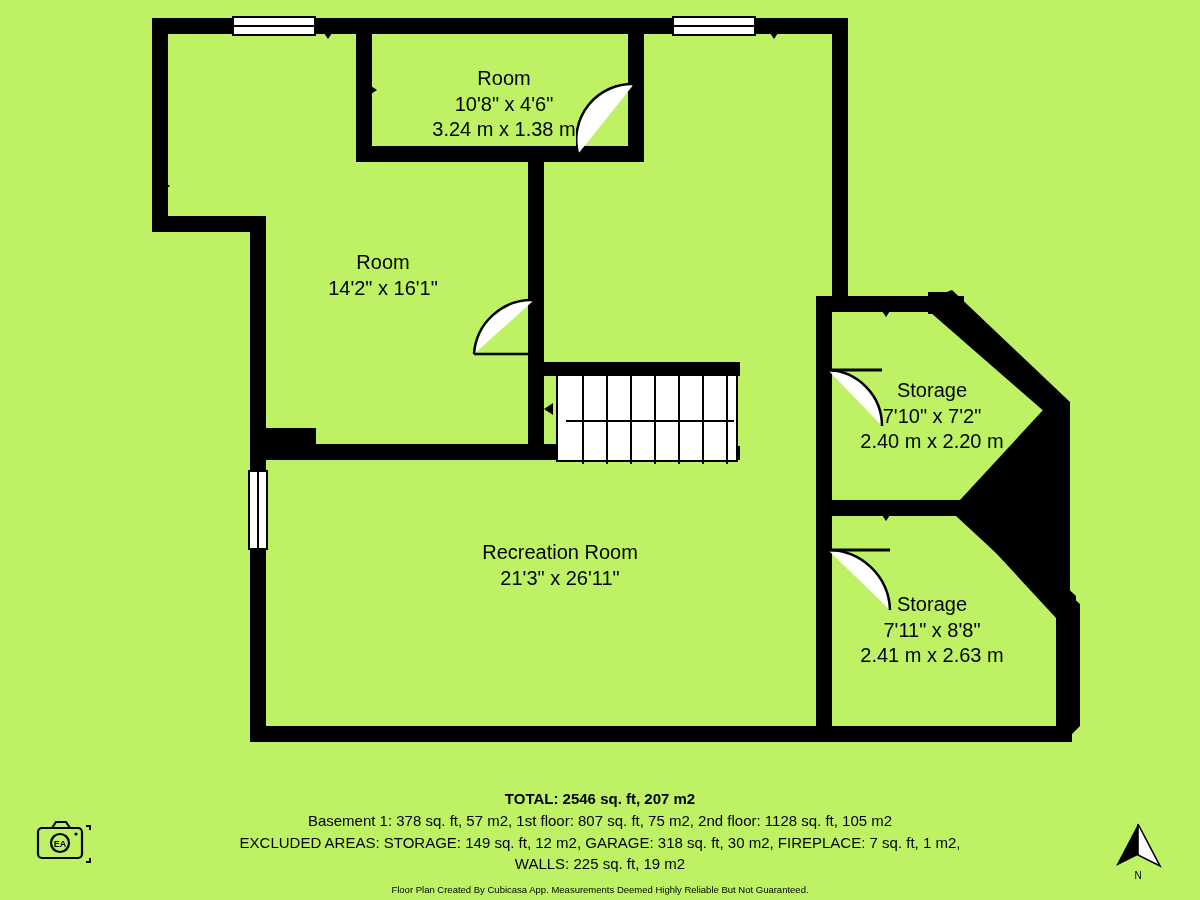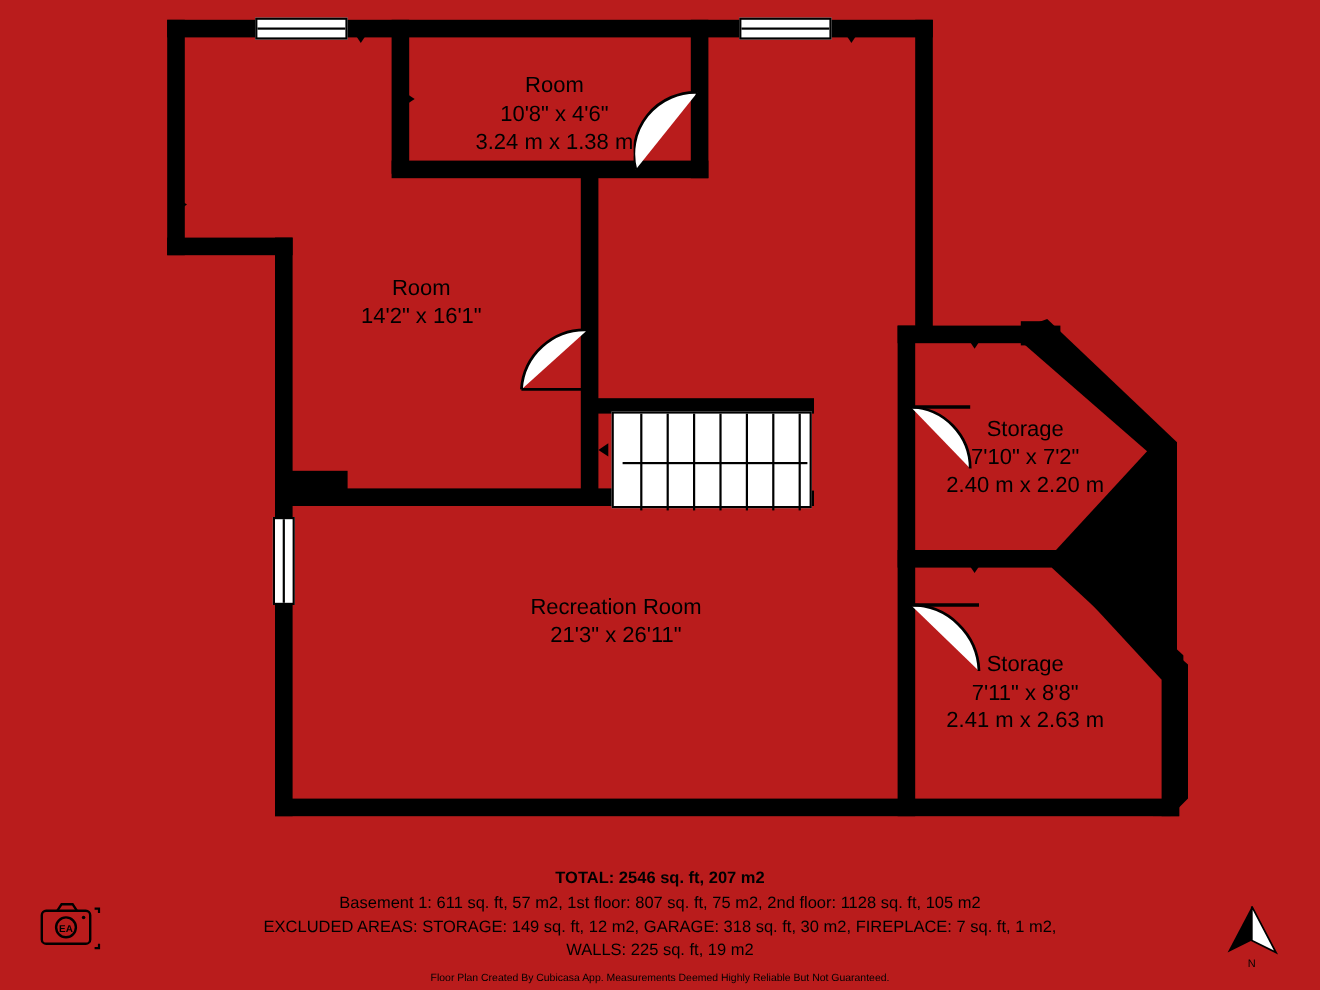--- a/index.html
+++ b/index.html
@@ -8,21 +8,21 @@
     background: #ffffff;
   }
   body {
     font-family: "Liberation Sans", sans-serif;
     color: #000000;
   }
   #page {
     position: relative;
     width: 1200px;
     height: 900px;
-    background: #b91c1c;
+    background: #bef264;
     overflow: hidden;
   }
 
   
   .wall {
     position: absolute;
     background: #000000;
   }
   .poly {
     position: absolute;
@@ -286,21 +286,21 @@
   </div>
 
   <div class="room-label" style="left:800px; top:592px; width:264px;">
     <span class="rname">Storage</span>
     <span class="rdim">7'11" x 8'8"</span>
     <span class="rdim">2.41 m x 2.63 m</span>
   </div>
 
   <div id="footer" style="top:788px;">
     <div class="f-total">TOTAL: 2546 sq. ft, 207 m2</div>
-    <div class="f-line">Basement 1: 611 sq. ft, 57 m2, 1st floor: 807 sq. ft, 75 m2, 2nd floor: 1128 sq. ft, 105 m2</div>
+    <div class="f-line">Basement 1: 378 sq. ft, 57 m2, 1st floor: 807 sq. ft, 75 m2, 2nd floor: 1128 sq. ft, 105 m2</div>
     <div class="f-line">EXCLUDED AREAS: STORAGE: 149 sq. ft, 12 m2, GARAGE: 318 sq. ft, 30 m2, FIREPLACE: 7 sq. ft, 1 m2,</div>
     <div class="f-line">WALLS: 225 sq. ft, 19 m2</div>
     <div class="f-credit">Floor Plan Created By Cubicasa App. Measurements Deemed Highly Reliable But Not Guaranteed.</div>
   </div>
 
   <svg id="camera-badge" viewBox="0 0 56 50">
     <rect x="2" y="10" width="44" height="30" rx="4" fill="none" stroke="#000000" stroke-width="2.2"></rect>
     <path d="M16,10 L20,4 L30,4 L34,10" fill="none" stroke="#000000" stroke-width="2.2"></path>
     <circle cx="24" cy="25" r="9" fill="none" stroke="#000000" stroke-width="2.2"></circle>
     <text x="24" y="29" font-family="Liberation Sans, sans-serif" font-size="9" font-weight="bold" text-anchor="middle" fill="#000000">EA</text>

